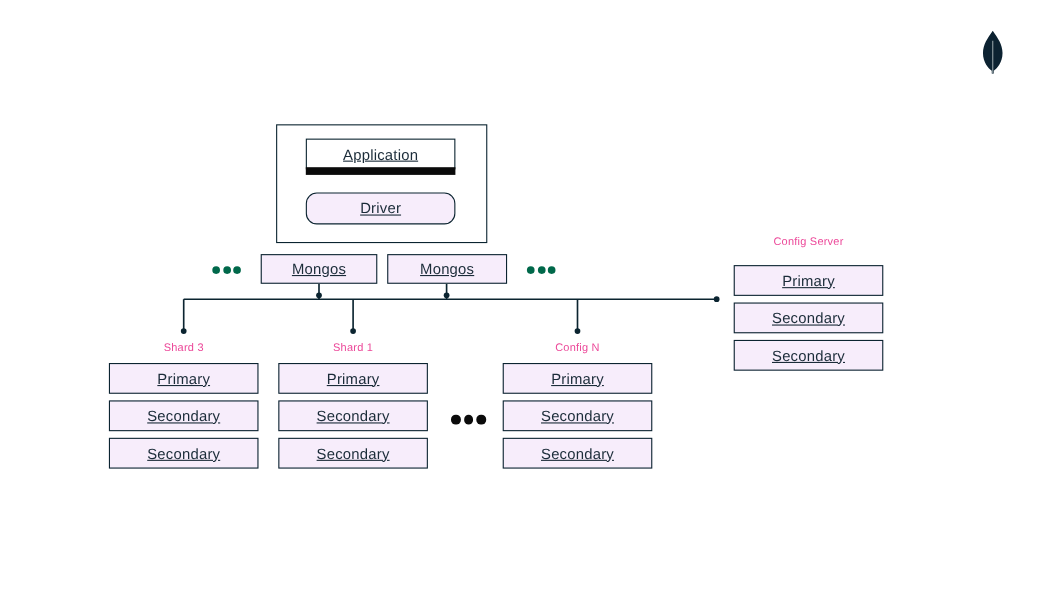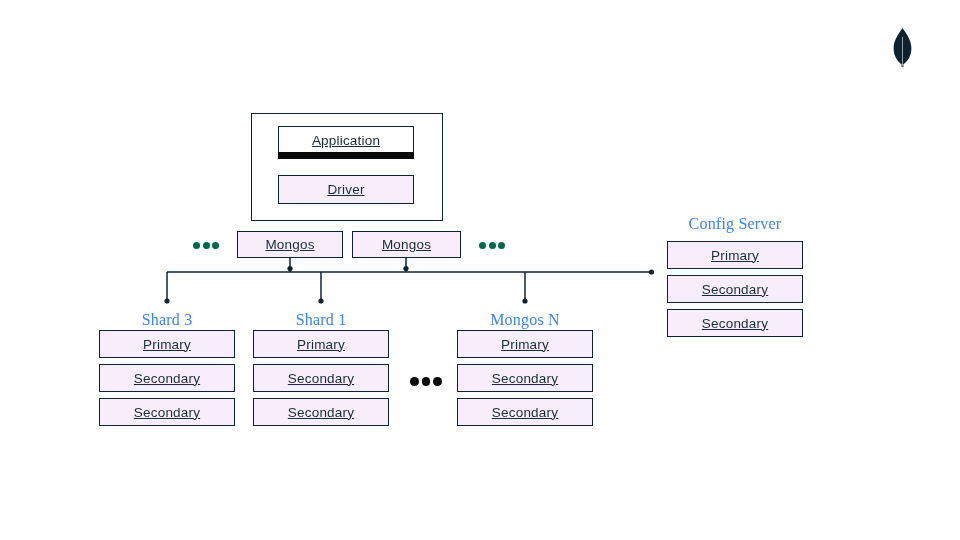--- a/index.html
+++ b/index.html
@@ -23,24 +23,23 @@
     font-size: 13.5px;
     color: #1B2C39;
     letter-spacing: 0.2px;
     text-decoration: underline;
   }
   .node.white { background: #ffffff; }
   .group-title {
     position: absolute;
     width: 136px;
     text-align: center;
-    font-size: 16px;
-    color: #3b82f6;
+    font-size: 10px;
+    color: #ec4899;
     letter-spacing: 0.2px;
-    font-family: Liberation Serif, serif;
   }
   .wires { position: absolute; left: 0; top: 0; pointer-events: none; }
   .dots { position: absolute; display: flex; align-items: center; }
   .dots.green { gap: 2.5px; }
   .dots.green .d { width: 7px; height: 7px; border-radius: 50%; background: #00684A; }
   .dots.black { gap: 3px; }
   .dots.black .d { width: 8.5px; height: 8.5px; border-radius: 50%; background: #0B0B0B; }
   .app-frame {
     position: absolute;
     left: 251px; top: 113px;
@@ -87,21 +86,21 @@
   <div class="logo">
     <svg width="21" height="39" viewBox="0 0 21 39">
       <path d="M10.5 0 C 6 6.5 1.6 12.5 1.6 20.2 C 1.6 29 6.8 34.4 9.6 36.3 L 9.6 39 L 11.4 39 L 11.4 36.3 C 14.2 34.4 19.4 29 19.4 20.2 C 19.4 12.5 15 6.5 10.5 0 Z" fill="#0C2231"></path>
       <line x1="10.5" y1="9" x2="10.5" y2="38.5" stroke="#93A0A6" stroke-width="1"></line>
     </svg>
   </div>
 
   <div class="app-frame"></div>
   <div class="node white" style="left:278px;top:126px;width:136px;height:28px;">Application</div>
   <div class="app-underline"></div>
-  <div class="node" style="left:278px;top:175px;width:136px;height:29px;">Driver</div>
+  <div class="node" style="left:278px;top:175px;width:136px;height:29px;border-radius:10px;">Driver</div>
 
   <div class="dots green" style="left:193px;top:242px;">
     <span class="d"></span>
       <span class="d"></span>
       <span class="d"></span>
   </div>
   <div class="node" style="left:237px;top:231px;width:106px;height:27px;">Mongos</div>
   <div class="node" style="left:352px;top:231px;width:109px;height:27px;">Mongos</div>
   <div class="dots green" style="left:479px;top:242px;">
     <span class="d"></span>
@@ -123,18 +122,18 @@
   <div class="node" style="left:253px;top:330px;width:136px;height:28px;">Primary</div>
   <div class="node" style="left:253px;top:364px;width:136px;height:28px;">Secondary</div>
   <div class="node" style="left:253px;top:398px;width:136px;height:28px;">Secondary</div>
 
   <div class="dots black" style="left:410px;top:377px;">
     <span class="d"></span>
       <span class="d"></span>
       <span class="d"></span>
   </div>
 
-  <div class="group-title" style="left:457px;top:311px;">Mongos N</div>
+  <div class="group-title" style="left:457px;top:311px;">Config N</div>
   <div class="node" style="left:457px;top:330px;width:136px;height:28px;">Primary</div>
   <div class="node" style="left:457px;top:364px;width:136px;height:28px;">Secondary</div>
   <div class="node" style="left:457px;top:398px;width:136px;height:28px;">Secondary</div>
 
 </div>
 
 </body></html>

